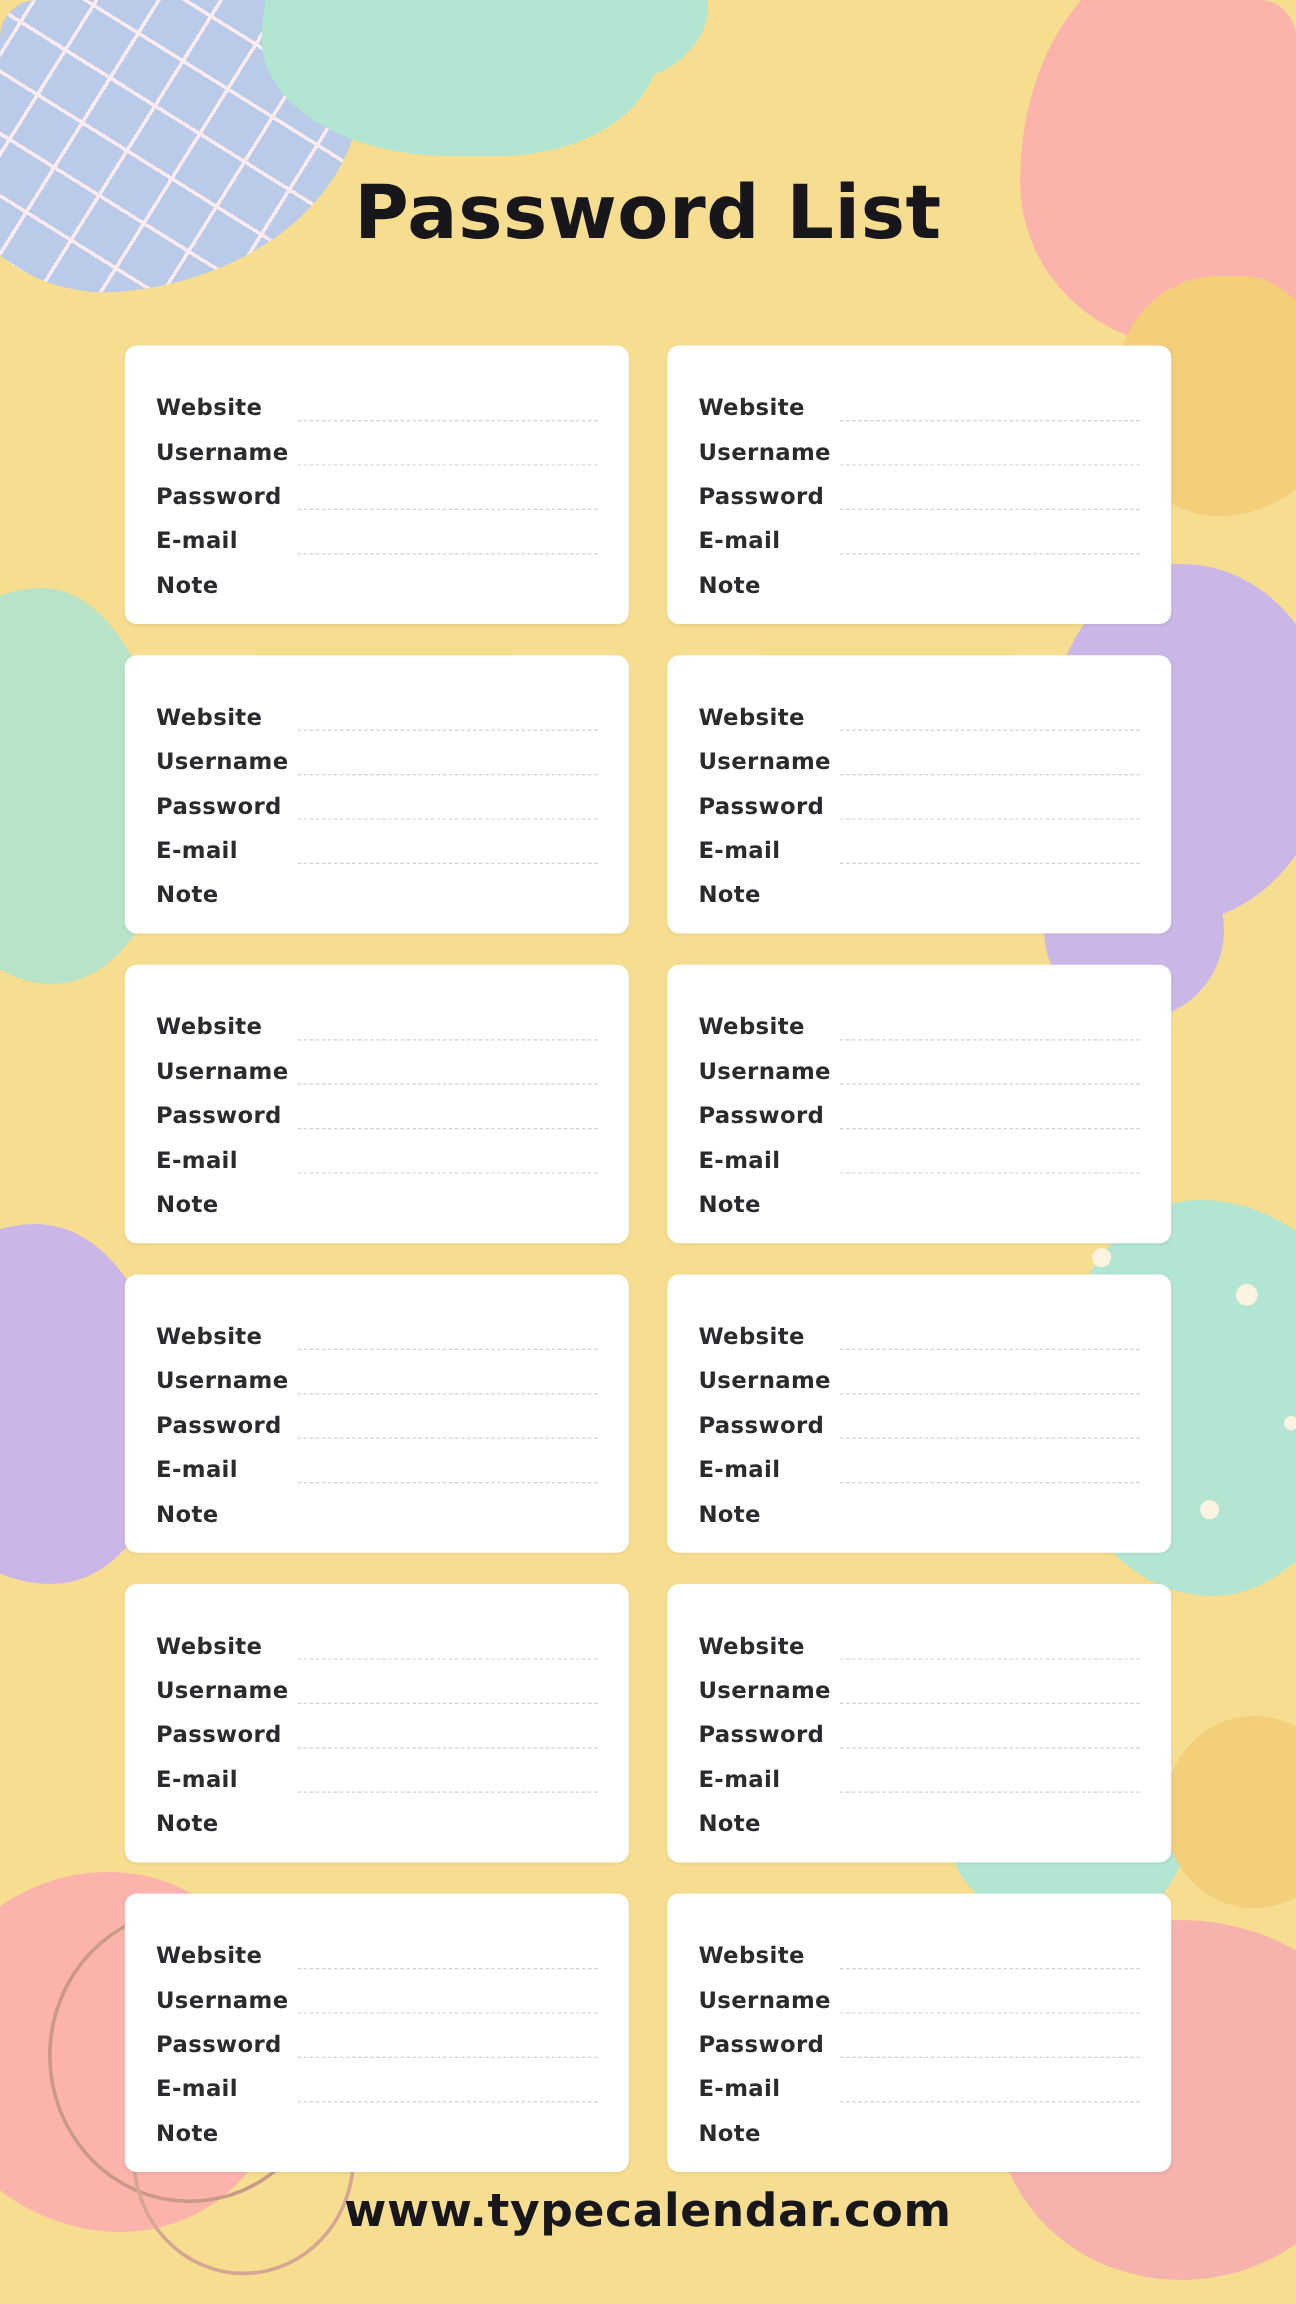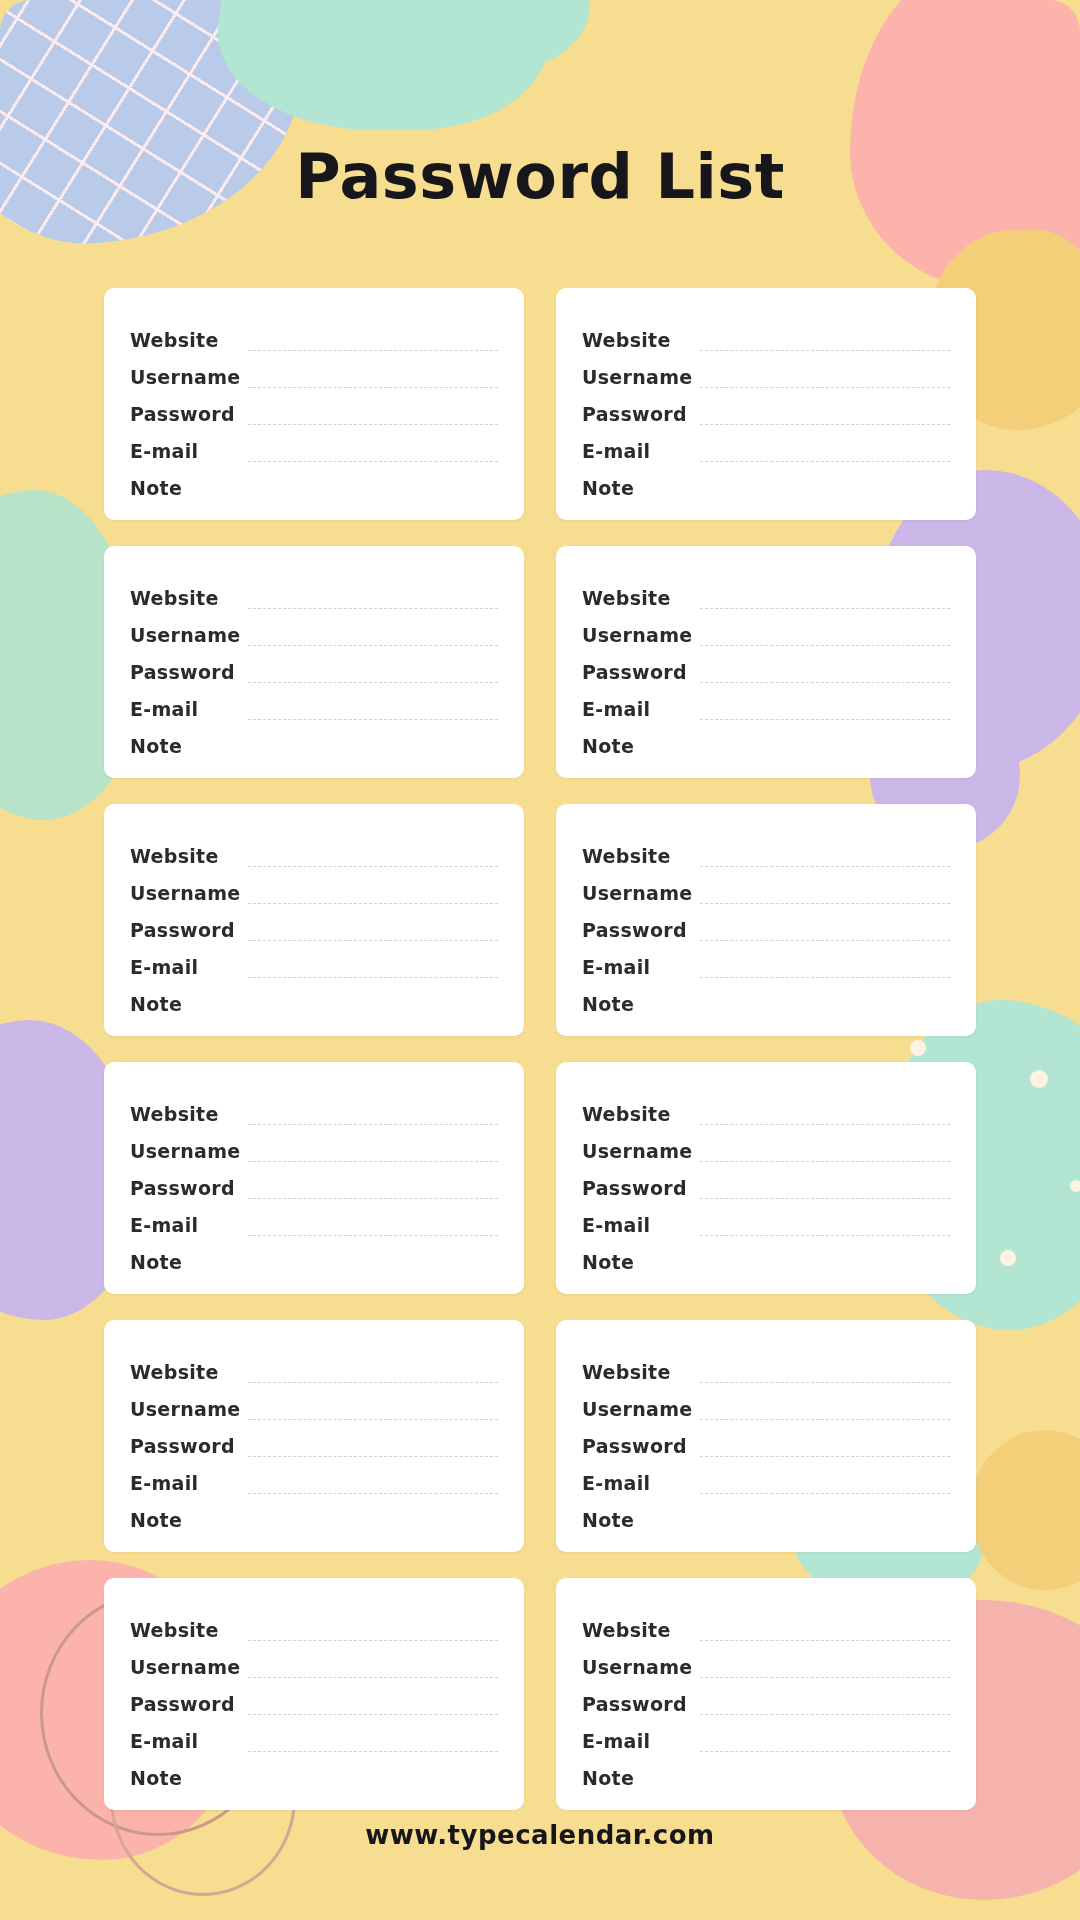--- a/index.html
+++ b/index.html
@@ -198,21 +198,21 @@
   }
   .row:last-child .row-line { border-bottom: none; }
 
   
   .footer {
     position: absolute;
     left: 0; top: 1820px;
     width: 1080px;
     text-align: center;
     font-family: "DejaVu Sans", sans-serif;
-    font-size: 26px;
+    font-size: 38px;
     font-weight: bold;
     color: #17161a;
     letter-spacing: 0.5px;
   }
 </style>
 </head>
 <body>
 
 <div class="page">
 

